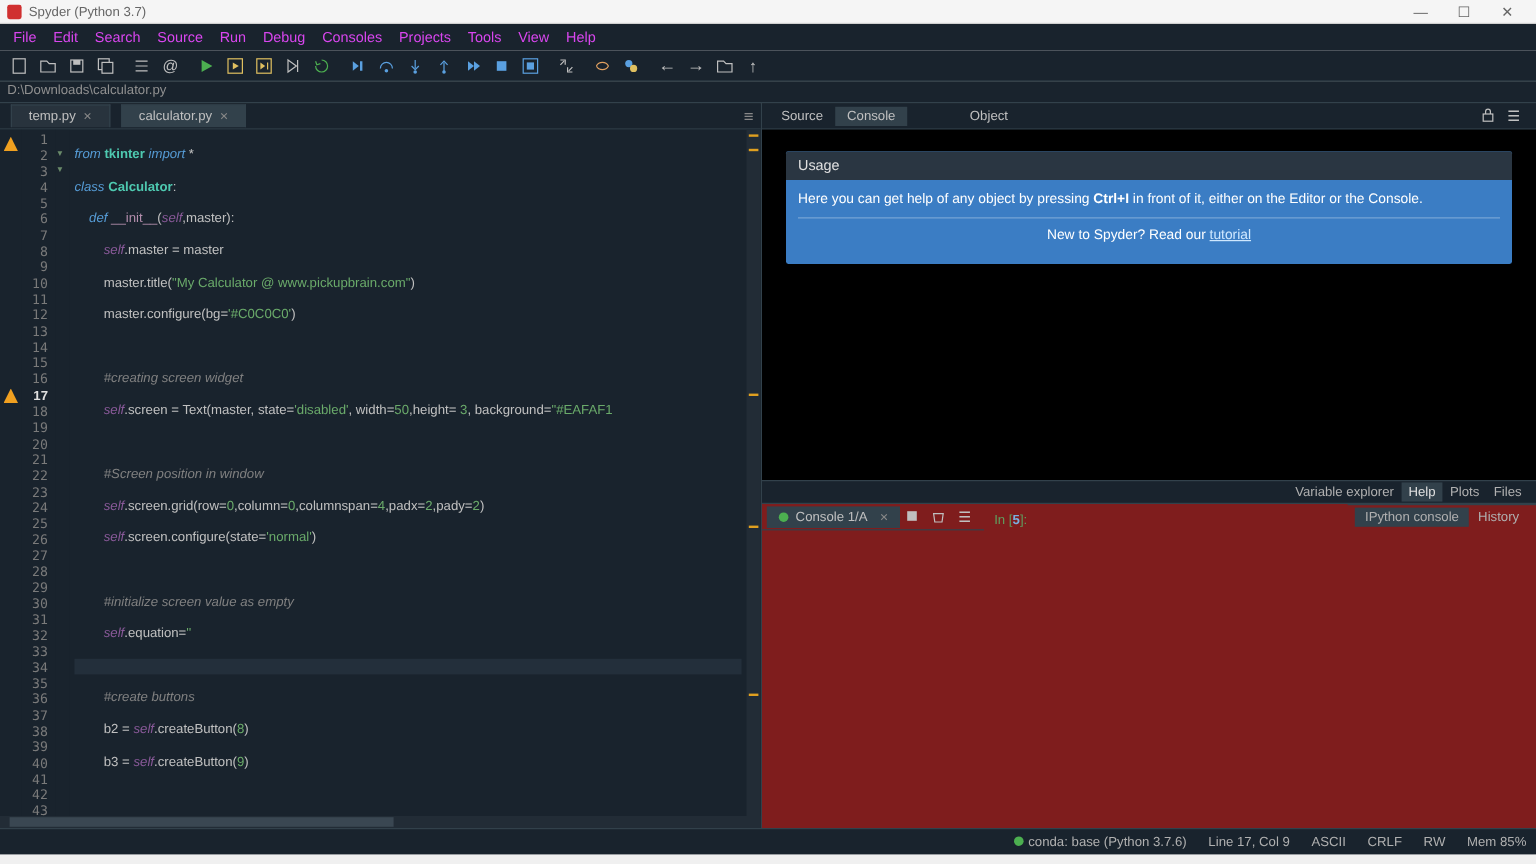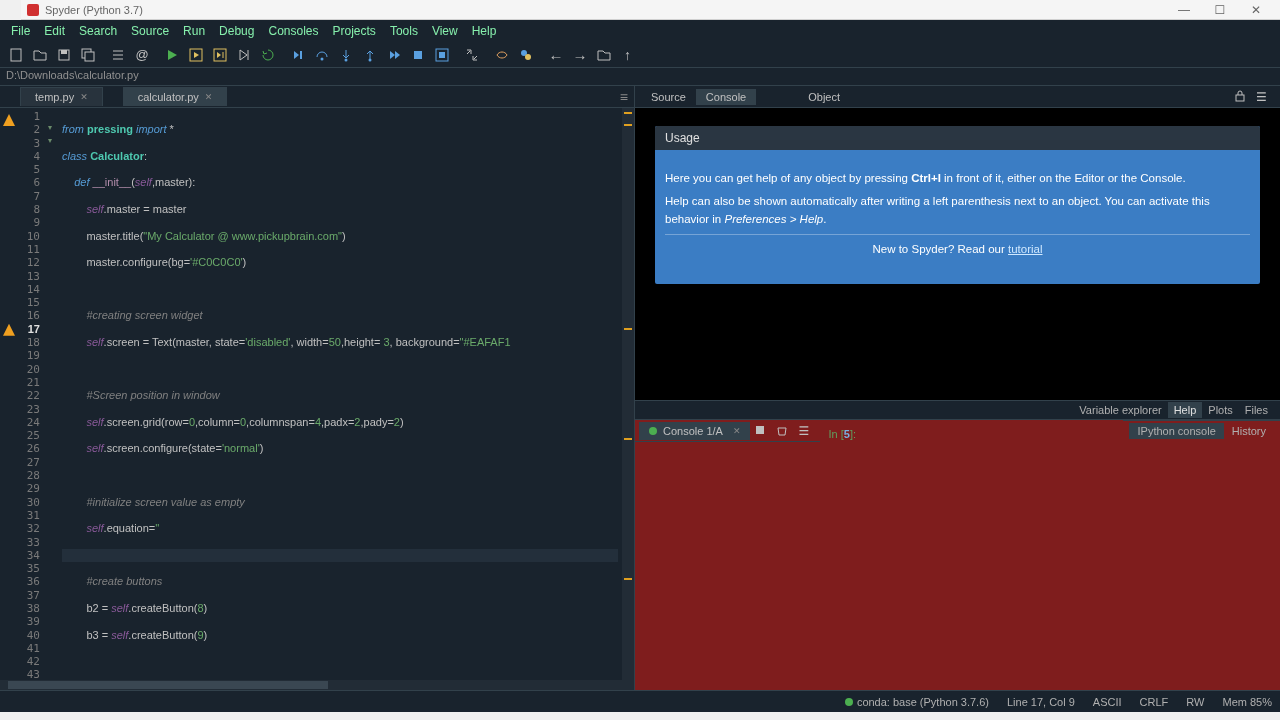--- a/index.html
+++ b/index.html
@@ -1,45 +1,45 @@
 <!DOCTYPE html>
 <html><head>
 <meta charset="utf-8">
 <style>
 * { margin: 0; padding: 0; box-sizing: border-box; font-family: "Segoe UI", Tahoma, sans-serif; }
 body { background: #f0f0f0; width: 1280px; height: 720px; overflow: hidden; font-size: 12px; }
 
 
-.titlebar { height: 20px; background: #f5f5f5; display: flex; align-items: center; padding: 4px 6px; border-bottom: 1px solid #d0d0d0; margin-left: 21px; }
+.titlebar { height: 20px; background: #f5f5f5; display: flex; align-items: center; padding: 4px 6px; border-bottom: 1px solid #d0d0d0; }
 .titlebar-icon { width: 12px; height: 12px; background: #d03030; border-radius: 2px; margin-right: 6px; }
 .titlebar-title { color: #666; font-size: 11px; flex: 1; }
 .winbtn { width: 36px; height: 18px; display: flex; align-items: center; justify-content: center; color: #666; font-size: 12px; }
 
 
 .menubar { height: 22px; background: #19232d; display: flex; align-items: center; padding: 0 4px; }
-.menu-item { color: #86efac; padding: 2px 7px; font-size: 12px; }
+.menu-item { color: #d946ef; padding: 2px 7px; font-size: 12px; }
 
 
 .toolbar { height: 26px; background: #19232d; display: flex; align-items: center; padding: 0 4px; border-bottom: 1px solid #32414b; }
 .tool-btn { width: 22px; height: 22px; display: flex; align-items: center; justify-content: center; margin: 0 1px; }
 .tool-sep { width: 6px; }
 .tool-path { flex: 1; color: #c0c0c0; padding: 2px 8px; font-size: 11px; margin-left: 4px; }
 .arrow-up { color: #c0c0c0; font-size: 14px; margin-left: 8px; }
 
 
 .subtoolbar { height: 18px; background: #19232d; color: #909090; font-size: 11px; padding: 1px 6px; border-bottom: 1px solid #32414b; }
 
 
 .main { display: flex; height: 604px; background: #19232d; }
 .left-pane { width: 635px; display: flex; flex-direction: column; border-right: 1px solid #32414b; }
 .right-pane { flex: 1; display: flex; flex-direction: column; }
 
 
 .editor-tabs { height: 22px; background: #19232d; display: flex; align-items: center; border-bottom: 1px solid #32414b; }
-.editor-tab { background: #28333d; color: #c0c0c0; padding: 3px 14px; font-size: 11px; border: 1px solid #32414b; border-bottom: none; margin-left: 20px; display: flex; align-items: center; gap: 6px; }
+.editor-tab { background: #28333d; color: #c0c0c0; padding: 3px 14px; font-size: 11px; border: 1px solid #32414b; border-bottom: none; margin-left: 9px; display: flex; align-items: center; gap: 6px; }
 .editor-tab.active { background: #32414b; }
 .tab-close { color: #888; font-size: 9px; }
 .tabs-menu { margin-left: auto; margin-right: 6px; color: #888; font-size: 14px; }
 
 
 .editor { flex: 1; display: flex; background: #19232d; overflow: hidden; position: relative; }
 .gutter-warn { width: 18px; background: #19232d; }
 .warn-icon { width: 12px; height: 12px; background: #f0a020; margin: 2px auto; clip-path: polygon(50% 0, 100% 100%, 0 100%); }
 .line-numbers { width: 28px; background: #19232d; color: #7a7a7a; text-align: right; padding: 2px 6px 0 0; font-family: Consolas, monospace; font-size: 11px; line-height: 13.3px; }
 .code-area { flex: 1; font-family: Consolas, monospace; font-size: 11px; line-height: 13.3px; padding: 2px 4px; color: #c0c0c0; white-space: pre; overflow: hidden; position: relative; }
@@ -63,21 +63,21 @@
 .right-tabs { height: 22px; background: #19232d; display: flex; align-items: center; padding: 0 6px; border-bottom: 1px solid #32414b; }
 .rt-tab { color: #c0c0c0; padding: 2px 10px; font-size: 11px; }
 .rt-tab.pressed { background: #32414b; }
 .rt-spacer { flex: 1; }
 .rt-icon { width: 14px; height: 14px; margin: 0 4px; color: #c0c0c0; }
 
 
 .help-panel { flex: 1; background: #000000; padding: 18px 20px 4px; overflow: hidden; position: relative; }
 .help-box { background: #3b7dc4; border-radius: 2px; overflow: hidden; }
 .help-hdr { background: #2a3642; color: #e0e0e0; padding: 5px 10px; font-size: 12px; }
-.help-body { padding: 20px 10px; color: #fff; font-size: 11.5px; line-height: 1.5; }
+.help-body { padding: 8px 10px; color: #fff; font-size: 11.5px; line-height: 1.5; }
 .help-body p { margin-bottom: 6px; }
 .help-body b { font-weight: bold; }
 .help-body i { font-style: italic; }
 .help-link { color: #cfe8ff; text-decoration: underline; }
 .help-body hr { border: none; border-top: 1px solid rgba(255,255,255,.3); margin: 6px 0; }
 
 
 .right-mid-tabs { height: 20px; background: #19232d; display: flex; align-items: center; justify-content: flex-end; padding: 0 6px; border-top: 1px solid #32414b; border-bottom: 1px solid #32414b; }
 .rm-tab { color: #b0b0b0; padding: 2px 6px; font-size: 11px; }
 .rm-tab.active { background: #32414b; color: #e0e0e0; }
@@ -290,21 +290,21 @@
       <div class="gutter-warn" id="warn-col" style="position: relative;">
           <div class="warn-icon" style="margin-top: 3px; position: absolute; top: 3px; left: 3px;"></div>
           <div class="warn-icon" style="margin-top: 106.4px; position: absolute; top: 109.4px; left: 3px;"></div>
         </div>
       <div class="line-numbers" id="line-nums">1<br>2<br>3<br>4<br>5<br>6<br>7<br>8<br>9<br>10<br>11<br>12<br>13<br>14<br>15<br>16<br><b style="color:#e0e0e0">17</b><br>18<br>19<br>20<br>21<br>22<br>23<br>24<br>25<br>26<br>27<br>28<br>29<br>30<br>31<br>32<br>33<br>34<br>35<br>36<br>37<br>38<br>39<br>40<br>41<br>42<br>43<br></div>
       <div class="fold-col">
         <div class="fold-mark" style="top:15px;">▾</div>
         <div class="fold-mark" style="top:28px;">▾</div>
       </div>
       <div class="code-area">
-<div class="code-line"><span class="kw">from</span> <span class="cls">pressing</span> <span class="kw">import</span> *</div>
+<div class="code-line"><span class="kw">from</span> <span class="cls">tkinter</span> <span class="kw">import</span> *</div>
 <div class="code-line"><span class="kw">class</span> <span class="cls">Calculator</span>:</div>
 <div class="code-line">    <span class="kw">def</span> <span class="mag">__init__</span>(<span class="self">self</span>,master):</div>
 <div class="code-line">        <span class="self">self</span>.master = master</div>
 <div class="code-line">        master.title(<span class="str">"My Calculator @ www.pickupbrain.com"</span>)</div>
 <div class="code-line">        master.configure(bg=<span class="str">'#C0C0C0'</span>)</div>
 <div class="code-line"></div>
 <div class="code-line">        <span class="cmt">#creating screen widget</span></div>
 <div class="code-line">        <span class="self">self</span>.screen = Text(master, state=<span class="str">'disabled'</span>, width=<span class="num">50</span>,height= <span class="num">3</span>, background=<span class="str">"#EAFAF1</span></div>
 <div class="code-line"></div>
 <div class="code-line">        <span class="cmt">#Screen position in window</span></div>
@@ -366,21 +366,20 @@
             <path d="M4 5V3a2 2 0 0 1 4 0v2" fill="none" stroke="#c0c0c0"></path>
           </svg>
         </div>
       <div class="rt-icon" style="color:#c0c0c0;">☰</div>
     </div>
     <div class="help-panel">
       <div class="help-box">
         <div class="help-hdr">Usage</div>
         <div class="help-body">
           <p><span>Here you can get help of any object by pressing </span><b>Ctrl+I</b><span> in front of it, either on the Editor or the Console.</span></p>
-          <p><span>Help can also be shown automatically after writing a left parenthesis next to an object. You can activate this behavior in </span><i>Preferences &gt; Help</i><span>.</span></p>
           <hr>
           <p style="text-align:center;"><span>New to Spyder? Read our </span><a class="help-link">tutorial</a></p>
         </div>
       </div>
     </div>
     <div class="right-mid-tabs">
       <div class="rm-tab">Variable explorer</div>
       <div class="rm-tab active">Help</div>
       <div class="rm-tab">Plots</div>
       <div class="rm-tab">Files</div>

